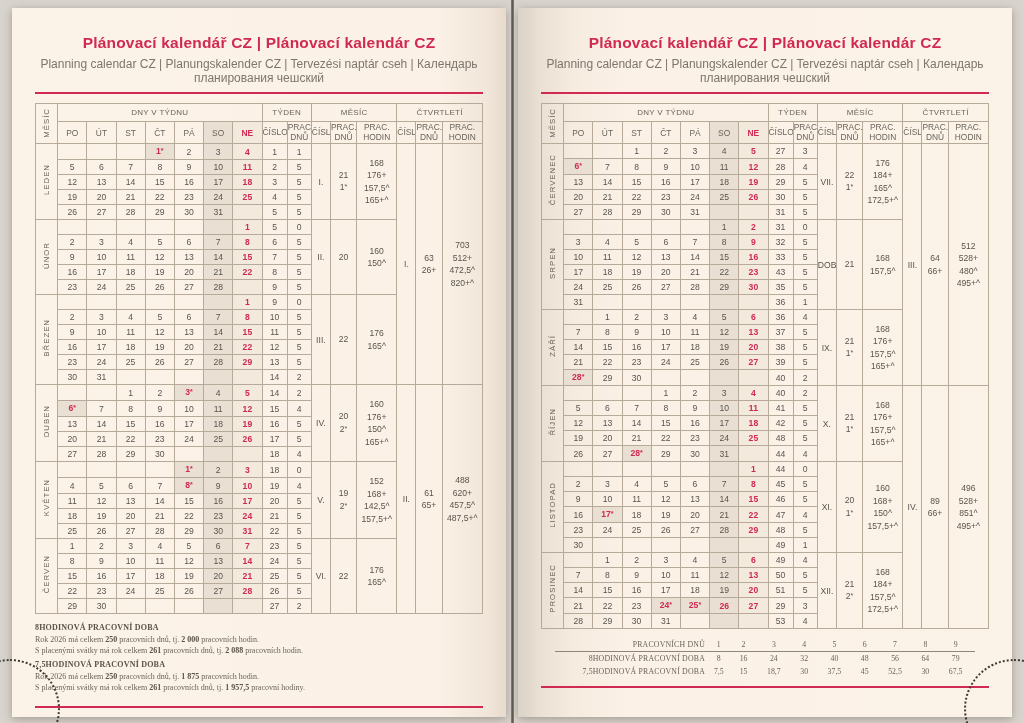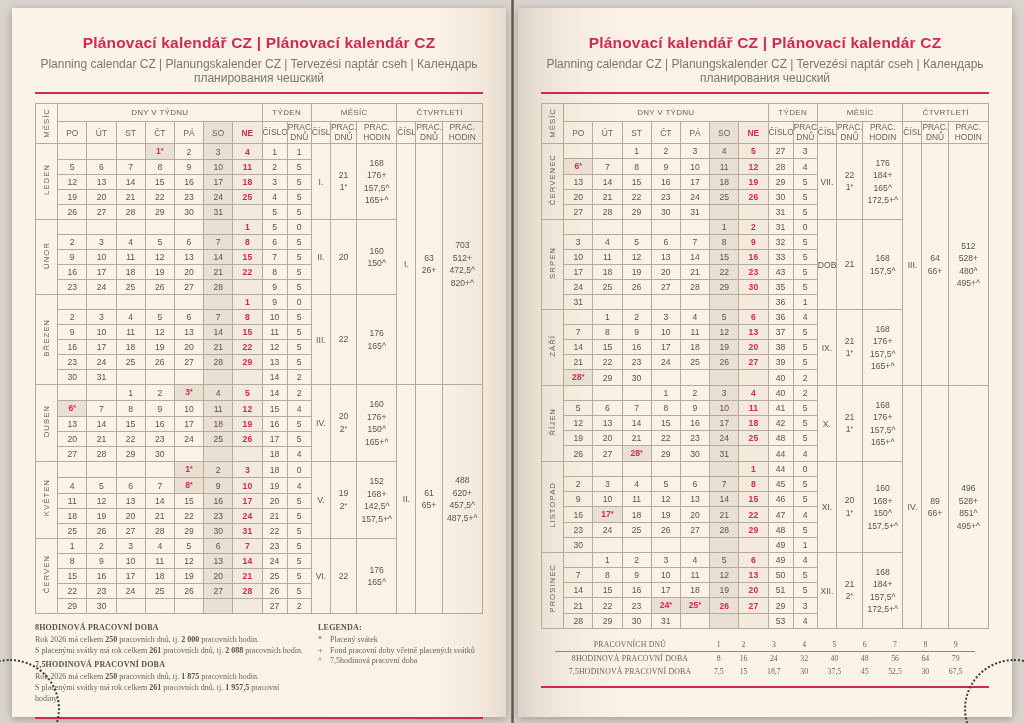--- a/index.html
+++ b/index.html
@@ -48,21 +48,21 @@
   .f-cols{display:flex;gap:14px;color:#6a6459;font-size:8px;line-height:1.35;}
   .f-main{flex:1 1 62%;}
   .f-legend{flex:1 1 38%;}
   .f-h{font-weight:700;color:#59534a;margin:0 0 1px 0;letter-spacing:.2px;}
   .f-line b{color:#59534a;}
   .f-sec{margin-bottom:4px;}
   .lg-row{display:flex;gap:5px;}
   .lg-sym{width:7px;flex:none;}
   table.ftab{border-collapse:collapse;width:420px;margin:4px auto 0 auto;color:#6a6459;font-size:7.8px;}
   table.ftab td{padding:2px 0;text-align:center;}
-  table.ftab td.lbl{text-align:center;width:150px;letter-spacing:.2px;}
+  table.ftab td.lbl{text-align:right;width:150px;letter-spacing:.2px;}
   table.ftab tr.rule-row td{border-bottom:1px solid #8d867b;}
 
   .arc{position:absolute;width:96px;height:96px;border:2.5px dotted #3f3a33;border-radius:50%;}
   .arc.bl{left:-40px;bottom:-36px;}
   .arc.br{right:-40px;bottom:-36px;}
 </style>
 </head>
 <body>
 
 <div class="spread">
@@ -555,35 +555,20 @@
               <div class="f-main">
                 <div class="f-sec">
                   <div class="f-h">8HODINOVÁ PRACOVNÍ DOBA</div>
                   <div class="f-line">Rok 2026 má celkem <b>250</b> pracovních dnů, tj. <b>2 000</b> pracovních hodin.</div>
                   <div class="f-line">S placenými svátky má rok celkem <b>261</b> pracovních dnů, tj. <b>2 088</b> pracovních hodin.</div>
                 </div>
                 <div class="f-sec">
                   <div class="f-h">7,5HODINOVÁ PRACOVNÍ DOBA</div>
                   <div class="f-line">Rok 2026 má celkem <b>250</b> pracovních dnů, tj. <b>1 875</b> pracovních hodin.</div>
                   <div class="f-line">S placenými svátky má rok celkem <b>261</b> pracovních dnů, tj. <b>1 957,5</b> pracovní hodiny.</div>
-                </div>
-              </div>
-              <div class="f-legend">
-                <div class="f-h">LEGENDA:</div>
-                <div class="lg-row">
-                  <span class="lg-sym">*</span>
-                  <span>Placený svátek</span>
-                </div>
-                <div class="lg-row">
-                  <span class="lg-sym">+</span>
-                  <span>Fond pracovní doby včetně placených svátků</span>
-                </div>
-                <div class="lg-row">
-                  <span class="lg-sym">^</span>
-                  <span>7,5hodinová pracovní doba</span>
                 </div>
               </div>
             </div>
           </div>
         <div class="rule bottom"></div>
       </div>
     </div>
   </div>
 
   <div class="page right">

